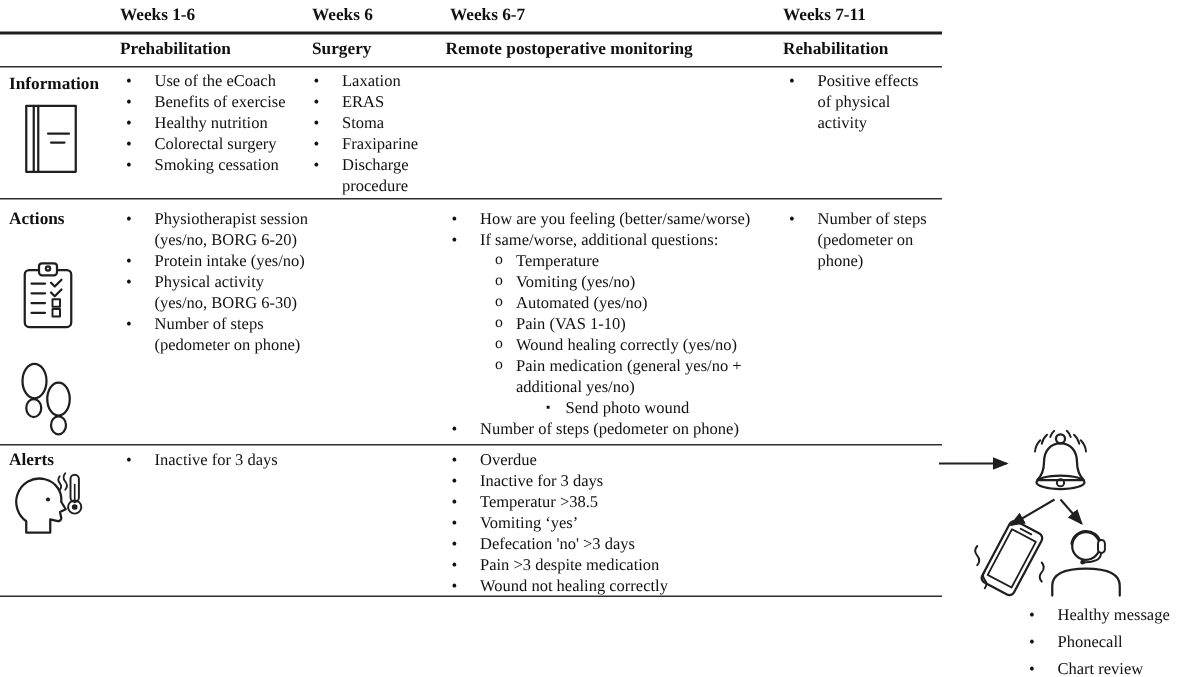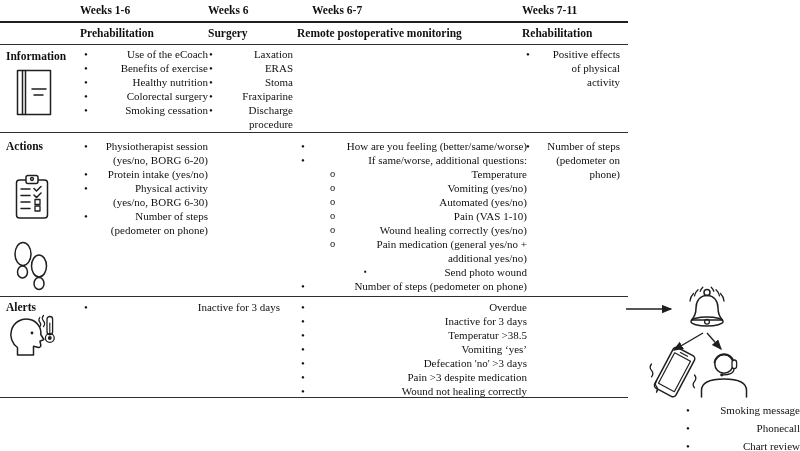--- a/index.html
+++ b/index.html
@@ -1,18 +1,18 @@
 <!DOCTYPE html>
 <html><head>
 <meta charset="utf-8">
 <style>
   html,body { margin:0; padding:0; background:#fff; }
   .page { position:relative; width:800px; height:451px; background:#ffffff;
           font-family:"Liberation Serif","DejaVu Serif",serif; font-size:11px; color:#111;
-          overflow:hidden;text-align:right; }
+          overflow:hidden; }
   .rule { position:absolute; left:0; width:628px; height:1.4px; background:#2e2e2e; }
   .rule.thick { height:2px; background:#1f1f1f; }
   .hdr, .rowlabel { position:absolute; font-weight:bold; font-size:11.5px; white-space:nowrap; line-height:14px; }
   ul.blist { list-style:none; margin:0; padding:0; position:absolute; }
   .blist li { position:relative; line-height:14px; }
   .blist .lv1 { padding-left:23px; }
   .blist .lv1::before { content:"•"; position:absolute; left:4px; }
   .blist .lv2 { padding-left:47px; }
   .blist .lv2::before { content:"o"; position:absolute; left:33px; font-size:10.5px; }
   .blist .lv3 { padding-left:80px; }
@@ -35,21 +35,21 @@
   </svg>
 
   <div class="rule thick" style="top:21px"></div>
   <div class="rule" style="top:44px"></div>
   <div class="rule" style="top:132px"></div>
   <div class="rule" style="top:296px"></div>
   <div class="rule" style="top:397px"></div>
 
   <div class="hdr" style="left:80px;top:3px">Weeks 1-6</div>
   <div class="hdr" style="left:208px;top:3px">Weeks 6</div>
-  <div class="hdr" style="left:312px;top:3px">Weeks 6-7</div>
+  <div class="hdr" style="left:300px;top:3px">Weeks 6-7</div>
   <div class="hdr" style="left:522px;top:3px">Weeks 7-11</div>
 
   <div class="hdr" style="left:80px;top:26px">Prehabilitation</div>
   <div class="hdr" style="left:208px;top:26px">Surgery</div>
   <div class="hdr" style="left:297px;top:26px">Remote postoperative monitoring</div>
   <div class="hdr" style="left:522px;top:26px">Rehabilitation</div>
 
   <div class="rowlabel" style="left:6px;top:49px">Information</div>
   <div class="rowlabel" style="left:6px;top:139px">Actions</div>
   <div class="rowlabel" style="left:6px;top:300px">Alerts</div>
@@ -183,18 +183,18 @@
   <svg class="icon" style="left:698px;top:348px" width="54" height="50" viewBox="0 0 54 50" stroke="#1f1f1f" fill="none" stroke-width="1.5" stroke-linecap="round" stroke-linejoin="round">
     <circle cx="26" cy="16" r="9.2"></circle>
     <path d="M16.4 14.5 A9.8 9.8 0 0 1 35.6 13.5" stroke-width="1.6"></path>
     <rect x="34" y="12" width="4.6" height="8.6" rx="2.3" fill="#fff" stroke-width="1.3"></rect>
     <path d="M36 20.8 C36 25.5 30.5 27 24.8 26.8" stroke-width="1.3"></path>
     <circle cx="23.8" cy="26.8" r="1.6" fill="#1f1f1f" stroke="none"></circle>
     <path d="M3.5 49 V42.5 C3.5 34.5 12.5 31 26 31 C39.5 31 48.5 34.5 48.5 42.5 V49"></path>
   </svg>
 
   <ul class="blist esc" style="left:682px;top:401px;width:118px">
-      <li class="lv1">Smoking message</li>
+      <li class="lv1">Healthy message</li>
       <li class="lv1">Phonecall</li>
       <li class="lv1">Chart review</li>
     </ul>
 
 </div>
 
 </body></html>

